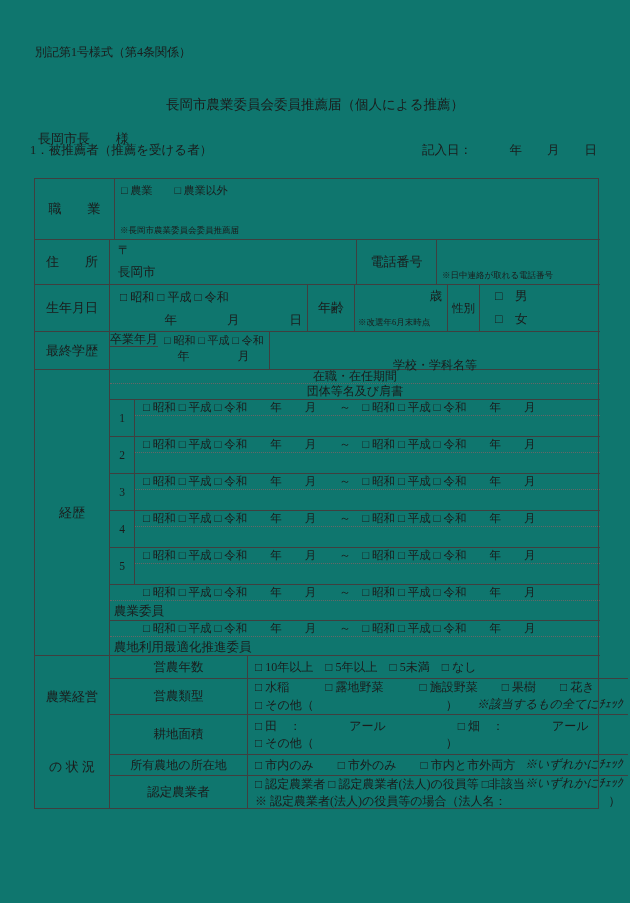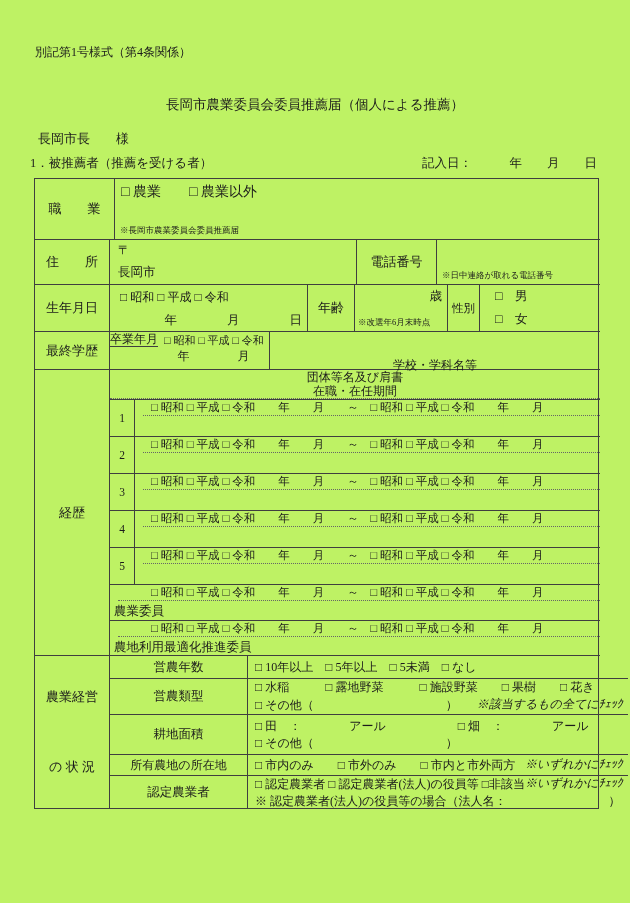--- a/index.html
+++ b/index.html
@@ -5,30 +5,30 @@
   :root{
     --line:#3f3f3f;
     --dot:#666;
     --ink:#1b1b1b;
   }
   *{box-sizing:border-box;margin:0;padding:0;}
   html,body{background:#fff;}
   .page{
     position:relative;
     width:630px;height:903px;
-    background:#bef264;
+    background:#0f766e;
     color:var(--ink);
     font-family:"Liberation Serif","DejaVu Serif",serif;
     font-size:12.5px;
     overflow:hidden;
   }
   .form-code{position:absolute;left:35px;top:44px;font-size:12px;}
   .title{position:absolute;left:0;right:0;top:96px;text-align:center;font-size:13.5px;}
   .addressee{position:absolute;left:38px;top:130px;font-size:13px;}
-  .section-line{position:absolute;left:30px;top:155px;width:570px;display:flex;justify-content:space-between;font-size:12.5px;}
+  .section-line{position:absolute;left:30px;top:142px;width:570px;display:flex;justify-content:space-between;font-size:12.5px;}
   .entry-date{padding-right:3px;text-align:right;}
 
   .form-table{
     position:absolute;left:34px;top:178px;width:565px;
     border:1px solid var(--line);
     font-size:12.5px;
   }
   .band{display:flex;width:565px;}
   .band + .band{border-top:1px solid var(--line);}
   .lblcell{display:flex;align-items:center;justify-content:center;border-right:1px solid var(--line);flex-shrink:0;font-size:13px;}
@@ -42,21 +42,21 @@
   
   .h-name{height:60px;}
   .name-left{width:322px;border-right:1px solid var(--line);position:relative;flex-shrink:0;display:flex;flex-direction:column;}
   .fur-row{height:20px;display:flex;border-bottom:1px dashed #777;}
   .nm-row{height:40px;display:flex;}
   .fur-row .lblcell{font-size:11px;}
   .fillcell{flex:1;}
   .vdash{position:absolute;left:198px;top:0;bottom:0;border-left:1px dashed #777;}
   .occ-label{width:80px;}
   .occ-content{flex:1;position:relative;}
-  .chk-line{padding:4px 6px;font-size:14px;}
+  .chk-line{padding:4px 6px;font-size:11px;}
 
   
   .h-addr{height:45px;}
   .addr-cell{width:247px;border-right:1px solid var(--line);flex-shrink:0;padding:2px 0 0 8px;}
   .postal{font-size:12px;}
   .city{font-size:12.5px;margin-top:5px;}
   .w-phone{width:80px;}
   .phone-cell{flex:1;position:relative;}
 
   
@@ -84,21 +84,21 @@
   
   .h-career{height:286px;}
   .career-body{flex:1;display:flex;flex-direction:column;}
   .c-hdr{display:flex;align-items:center;justify-content:center;font-size:12px;flex-shrink:0;}
   .c-hdr-1{height:14px;border-bottom:1px dotted var(--dot);}
   .c-hdr-2{height:15px;}
   .c-row{display:flex;border-top:1px solid var(--line);height:37px;flex-shrink:0;}
   .c-row-fixed{height:36px;}
   .c-num{width:25px;border-right:1px solid var(--line);display:flex;align-items:center;justify-content:center;font-size:11.5px;flex-shrink:0;}
   .c-row-body{flex:1;display:flex;flex-direction:column;}
-  .era-line{height:16px;padding-left:8px;font-size:11.5px;border-bottom:1px dotted var(--dot);white-space:nowrap;overflow:hidden;flex-shrink:0;margin-left:8px;}
+  .era-line{height:16px;padding-left:8px;font-size:11.5px;border-bottom:1px dotted var(--dot);white-space:nowrap;overflow:hidden;flex-shrink:0;}
   .era-indent{padding-left:33px;}
   .c-fill{flex:1;}
   .c-role{padding:2px 0 0 4px;font-size:12.5px;}
 
   
   .h-farm{height:153px;}
   .farm-lbl{line-height:1.7;font-size:13px;text-align:center;gap:48px;}
   .farm-body{flex:1;display:flex;flex-direction:column;}
   .f-row{display:flex;flex-shrink:0;}
   .f-row + .f-row{border-top:1px solid var(--line);}
@@ -179,22 +179,22 @@
       </div>
       <div class="school-col">
         <div class="subhdr">学校・学科名等</div>
         <div class="flex1"></div>
       </div>
     </div>
 
     <div class="band h-career">
       <div class="lblcell w-label">経歴</div>
       <div class="career-body">
+        <div class="c-hdr c-hdr-1">在職・在任期間</div>
         <div class="c-hdr c-hdr-2">団体等名及び肩書</div>
-        <div class="c-hdr c-hdr-1">在職・在任期間</div>
 
         <div class="c-row">
           <div class="c-num">1</div>
           <div class="c-row-body">
             <div class="era-line">□ 昭和 □ 平成 □ 令和　　年　　月　　～　□ 昭和 □ 平成 □ 令和　　年　　月</div>
             <div class="c-fill"></div>
           </div>
         </div>
         <div class="c-row">
           <div class="c-num">2</div>

